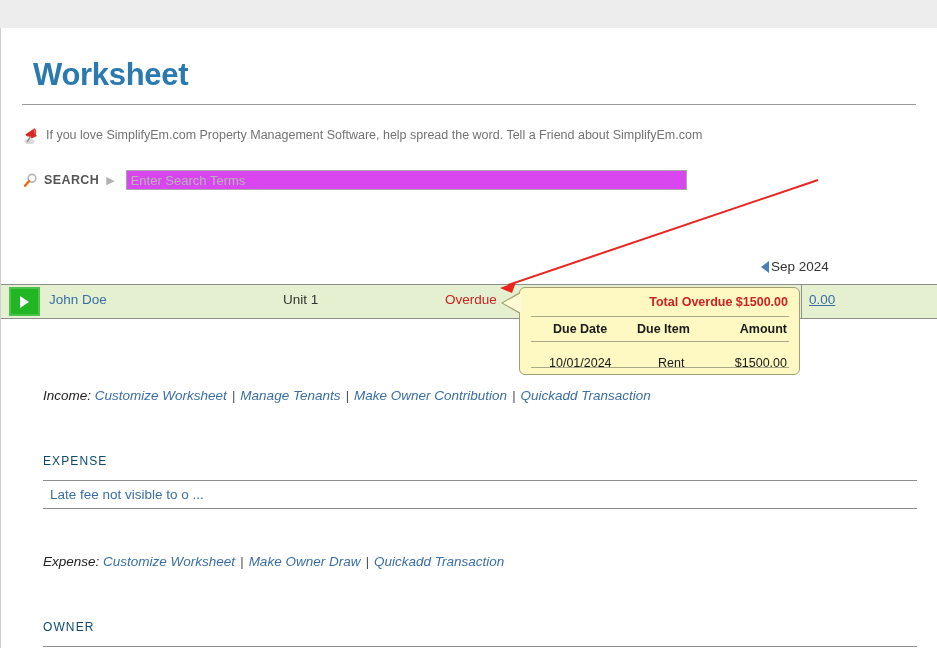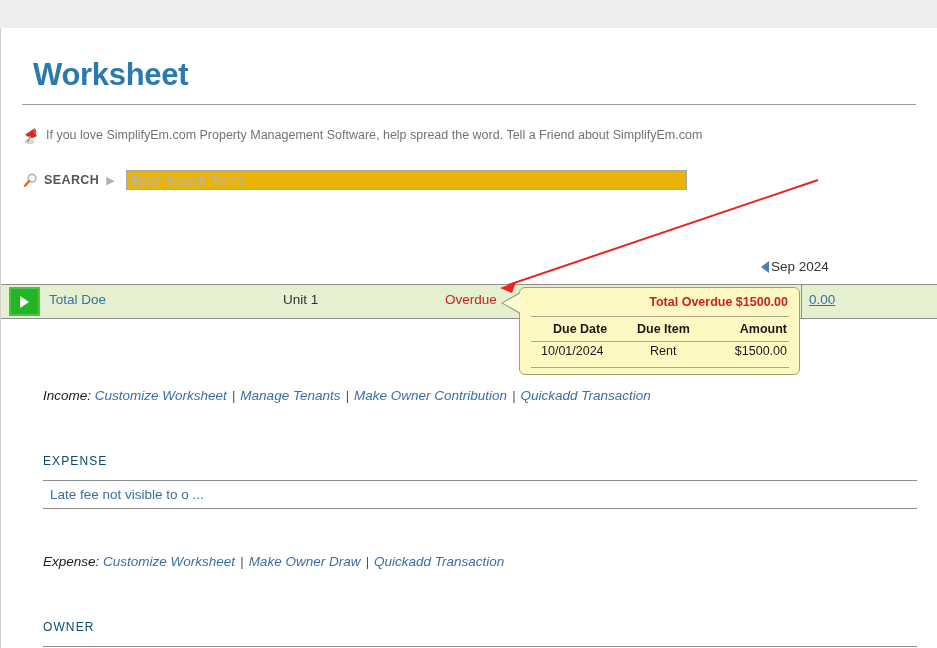--- a/index.html
+++ b/index.html
@@ -100,21 +100,21 @@
     margin-left: 7px;
     color: #b0b0b0;
     font-size: 11px;
     line-height: 1;
   }
   .search-input {
     margin-left: 11px;
     width: 561px;
     height: 20px;
     border: 1px solid #a8a8a8;
-    background: #eab308;
+    background: #d946ef;
     font-family: "Liberation Sans", sans-serif;
     font-size: 13px;
     color: #333;
     padding: 0 4px;
     box-sizing: border-box;
     outline: none;
   }
   .search-input::placeholder { color: #b5b5b5; }
 
   
@@ -289,21 +289,21 @@
   }
   .tt-rule-1 { top: 28px; }
   .tt-rule-2 { top: 53px; }
   .tt-rule-3 { top: 79px; }
   .tt-hcell, .tt-cell {
     position: absolute;
     font-size: 12.5px;
     color: #1a1a1a;
   }
   .tt-hcell { top: 34px; font-weight: bold; }
-  .tt-cell  { top: 56px; }
+  .tt-cell  { top: 68px; margin-left: 8px; }
   .tt-c1 { left: 12px; margin-left: 21px; }
   .tt-c2 { left: 117px; }
   .tt-c3 { right: 12px; }
   .tt-c1v { left: 21px; }
   .tt-c2v { left: 130px; }
 
   
   .annot {
     position: absolute;
     left: 0; top: 0;
@@ -350,21 +350,21 @@
 
       <div class="month-nav">
         <span class="month-arrow"></span>
         <span>Sep 2024</span>
       </div>
 
       <div class="income-row">
         <div class="expand-btn">
           <span class="expand-tri"></span>
         </div>
-        <div class="cell cell-tenant">Total Doe</div>
+        <div class="cell cell-tenant">John Doe</div>
         <div class="cell cell-unit">Unit 1</div>
         <div class="cell cell-status">Overdue</div>
         <div class="col-sep"></div>
         <div class="cell cell-amount">0.00</div>
       </div>
 
       <div class="linkbar" style="left:42px; top:360px;">
         <span class="lead">Income:</span>
         <a>Customize Worksheet</a><span class="sep">|</span><a>Manage Tenants</a><span class="sep">|</span><a>Make Owner Contribution</a><span class="sep">|</span><a>Quickadd Transaction</a>
       </div>

